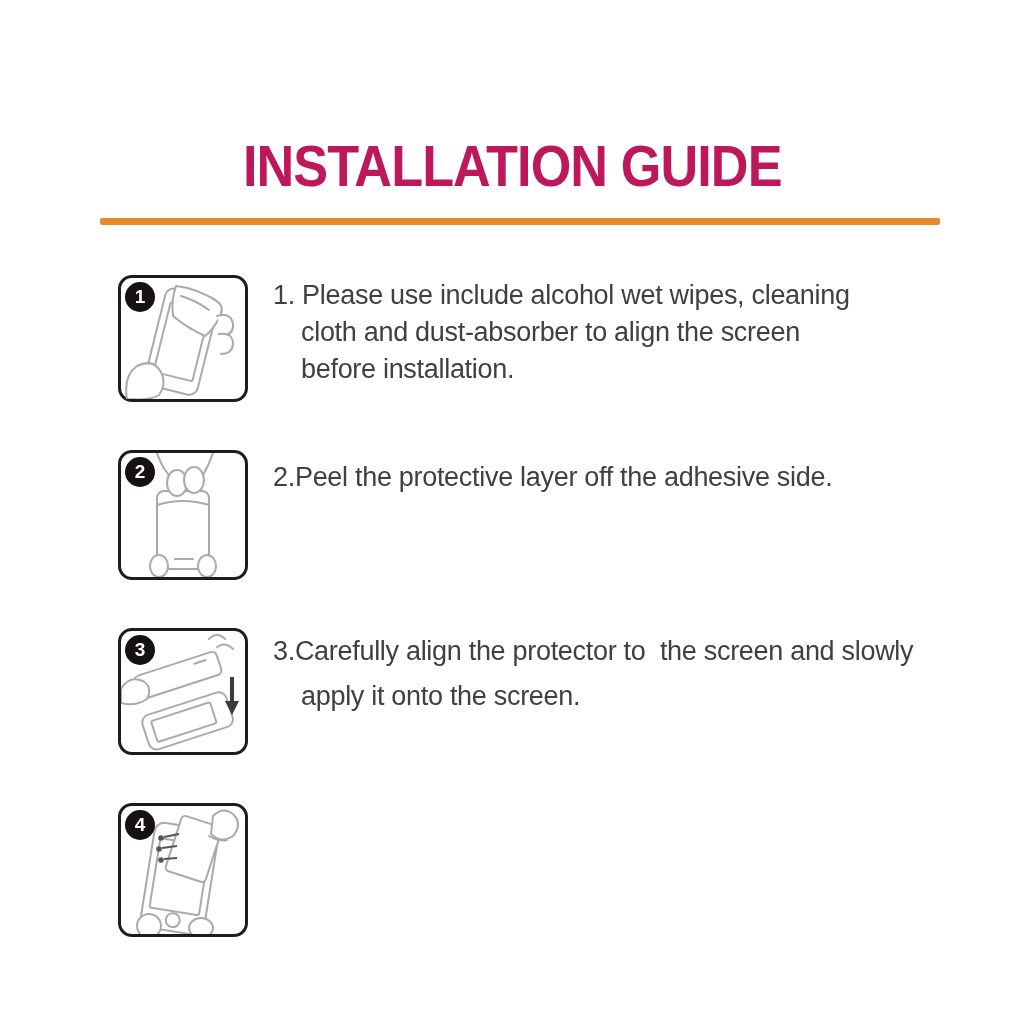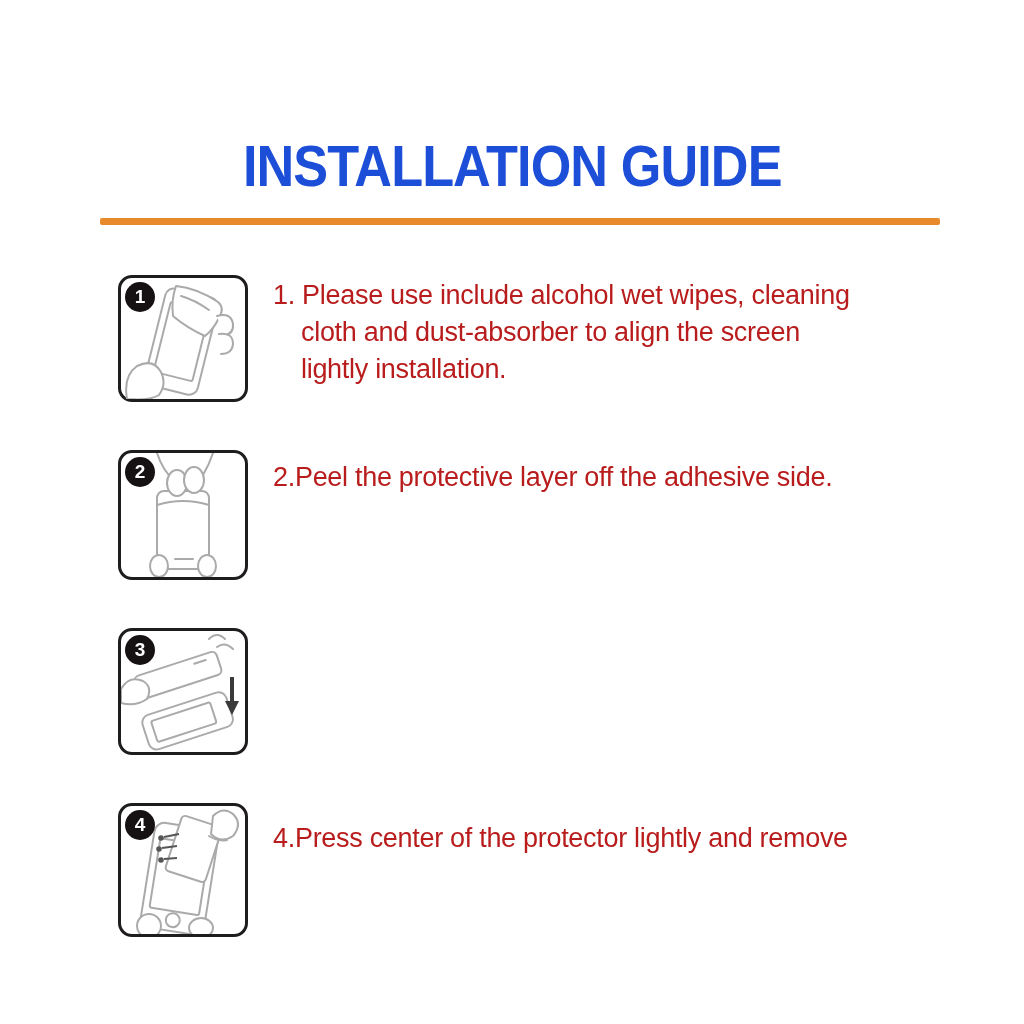--- a/index.html
+++ b/index.html
@@ -13,21 +13,21 @@
   }
   .page { position: absolute; inset: 0; background: #fff; }
 
   .title {
     position: absolute;
     top: 132px; left: 0; width: 100%;
     text-align: center;
     font-size: 58px;
     font-weight: bold;
     letter-spacing: -1px;
-    color: #1d4ed8;
+    color: #be185d;
     white-space: nowrap;
   }
   .title > span { display: inline-block; transform: scaleX(0.9); transform-origin: center; }
 
   .divider {
     position: absolute;
     left: 100px; top: 218px;
     width: 840px; height: 7px;
     background: var(--accent, #E8892B);
     border-radius: 2px;
@@ -69,21 +69,21 @@
     display: flex; align-items: center; justify-content: center;
     z-index: 2;
   }
 
   .figure svg { position: absolute; inset: 0; width: 100%; height: 100%; }
 
   .text {
     margin-left: 25px;
     font-size: 27px;
     letter-spacing: -0.3px;
-    color: #b91c1c;
+    color: #404040;
     max-width: 720px;
   }
   .step-1 .text { padding-top: 2px;  line-height: 37px; }
   .step-2 .text { padding-top: 8px;  line-height: 38px; }
   .step-3 .text { padding-top: 1px;  line-height: 45px; }
   .step-4 .text { padding-top: 13px; line-height: 45px; }
 
   .line { white-space: pre-wrap; }
   .line.cont { padding-left: 28px; }
 </style>
@@ -112,21 +112,21 @@
           <path d="M60 18 Q74 22 88 32"></path>
           <path d="M96 38 Q110 34 112 46 Q113 56 102 58" fill="#ffffff"></path>
           <path d="M98 56 Q112 54 112 66 Q111 76 100 76" fill="#ffffff"></path>
           <path d="M6 121 Q2 98 16 88 Q32 80 40 94 Q46 106 38 117 Q28 123 6 121 Z" fill="#ffffff"></path>
         </g>
       </svg>
     </div>
     <div class="text">
       <div class="line">1. Please use include alcohol wet wipes, cleaning</div>
       <div class="line cont">cloth and dust-absorber to align the screen</div>
-      <div class="line cont">lightly installation.</div>
+      <div class="line cont">before installation.</div>
     </div>
   </div>
 
   <div class="step step-2">
     <div class="figure">
       <div class="badge">2</div>
       <svg viewBox="0 0 124 124">
         <g stroke="#aaaaaa" fill="none" stroke-width="2" stroke-linecap="round" stroke-linejoin="round">
           <path d="M36 0 Q42 18 52 26 M92 0 Q88 12 82 22"></path>
           <rect x="36" y="38" width="52" height="78" rx="7" fill="#ffffff"></rect>
@@ -159,20 +159,24 @@
           </g>
           <path d="M0 58 Q8 44 22 50 Q32 56 26 68 Q14 76 0 72 Z" fill="#ffffff"></path>
           <path d="M88 8 Q96 0 104 8 M96 16 Q104 10 112 18"></path>
         </g>
         <g fill="#3a3a3a" stroke="none">
           <rect x="109" y="46" width="4" height="26"></rect>
           <path d="M104 70 L118 70 L111 84 Z"></path>
         </g>
       </svg>
     </div>
+    <div class="text">
+      <div class="line">3.Carefully align the protector to  the screen and slowly</div>
+      <div class="line cont">apply it onto the screen.</div>
+    </div>
   </div>
 
   <div class="step step-4">
     <div class="figure">
       <div class="badge">4</div>
       <svg viewBox="0 0 124 128">
         <g stroke="#aaaaaa" fill="none" stroke-width="2" stroke-linecap="round" stroke-linejoin="round">
           <g transform="rotate(9 60 75)">
             <rect x="26" y="20" width="64" height="106" rx="10" fill="#ffffff"></rect>
             <rect x="33" y="36" width="50" height="70" rx="2"></rect>
@@ -190,17 +194,16 @@
           <circle cx="40" cy="32" r="1.8"></circle>
             <line x1="43" y1="31" x2="58" y2="28"></line>
           <circle cx="38" cy="43" r="1.8"></circle>
             <line x1="41" y1="42" x2="56" y2="40"></line>
           <circle cx="40" cy="54" r="1.8"></circle>
             <line x1="43" y1="53" x2="56" y2="52"></line>
         </g>
       </svg>
     </div>
     <div class="text">
-      <div class="line">4.Press center of the protector lightly and remove</div>
     </div>
   </div>
 
 </div>
 
 </body></html>

